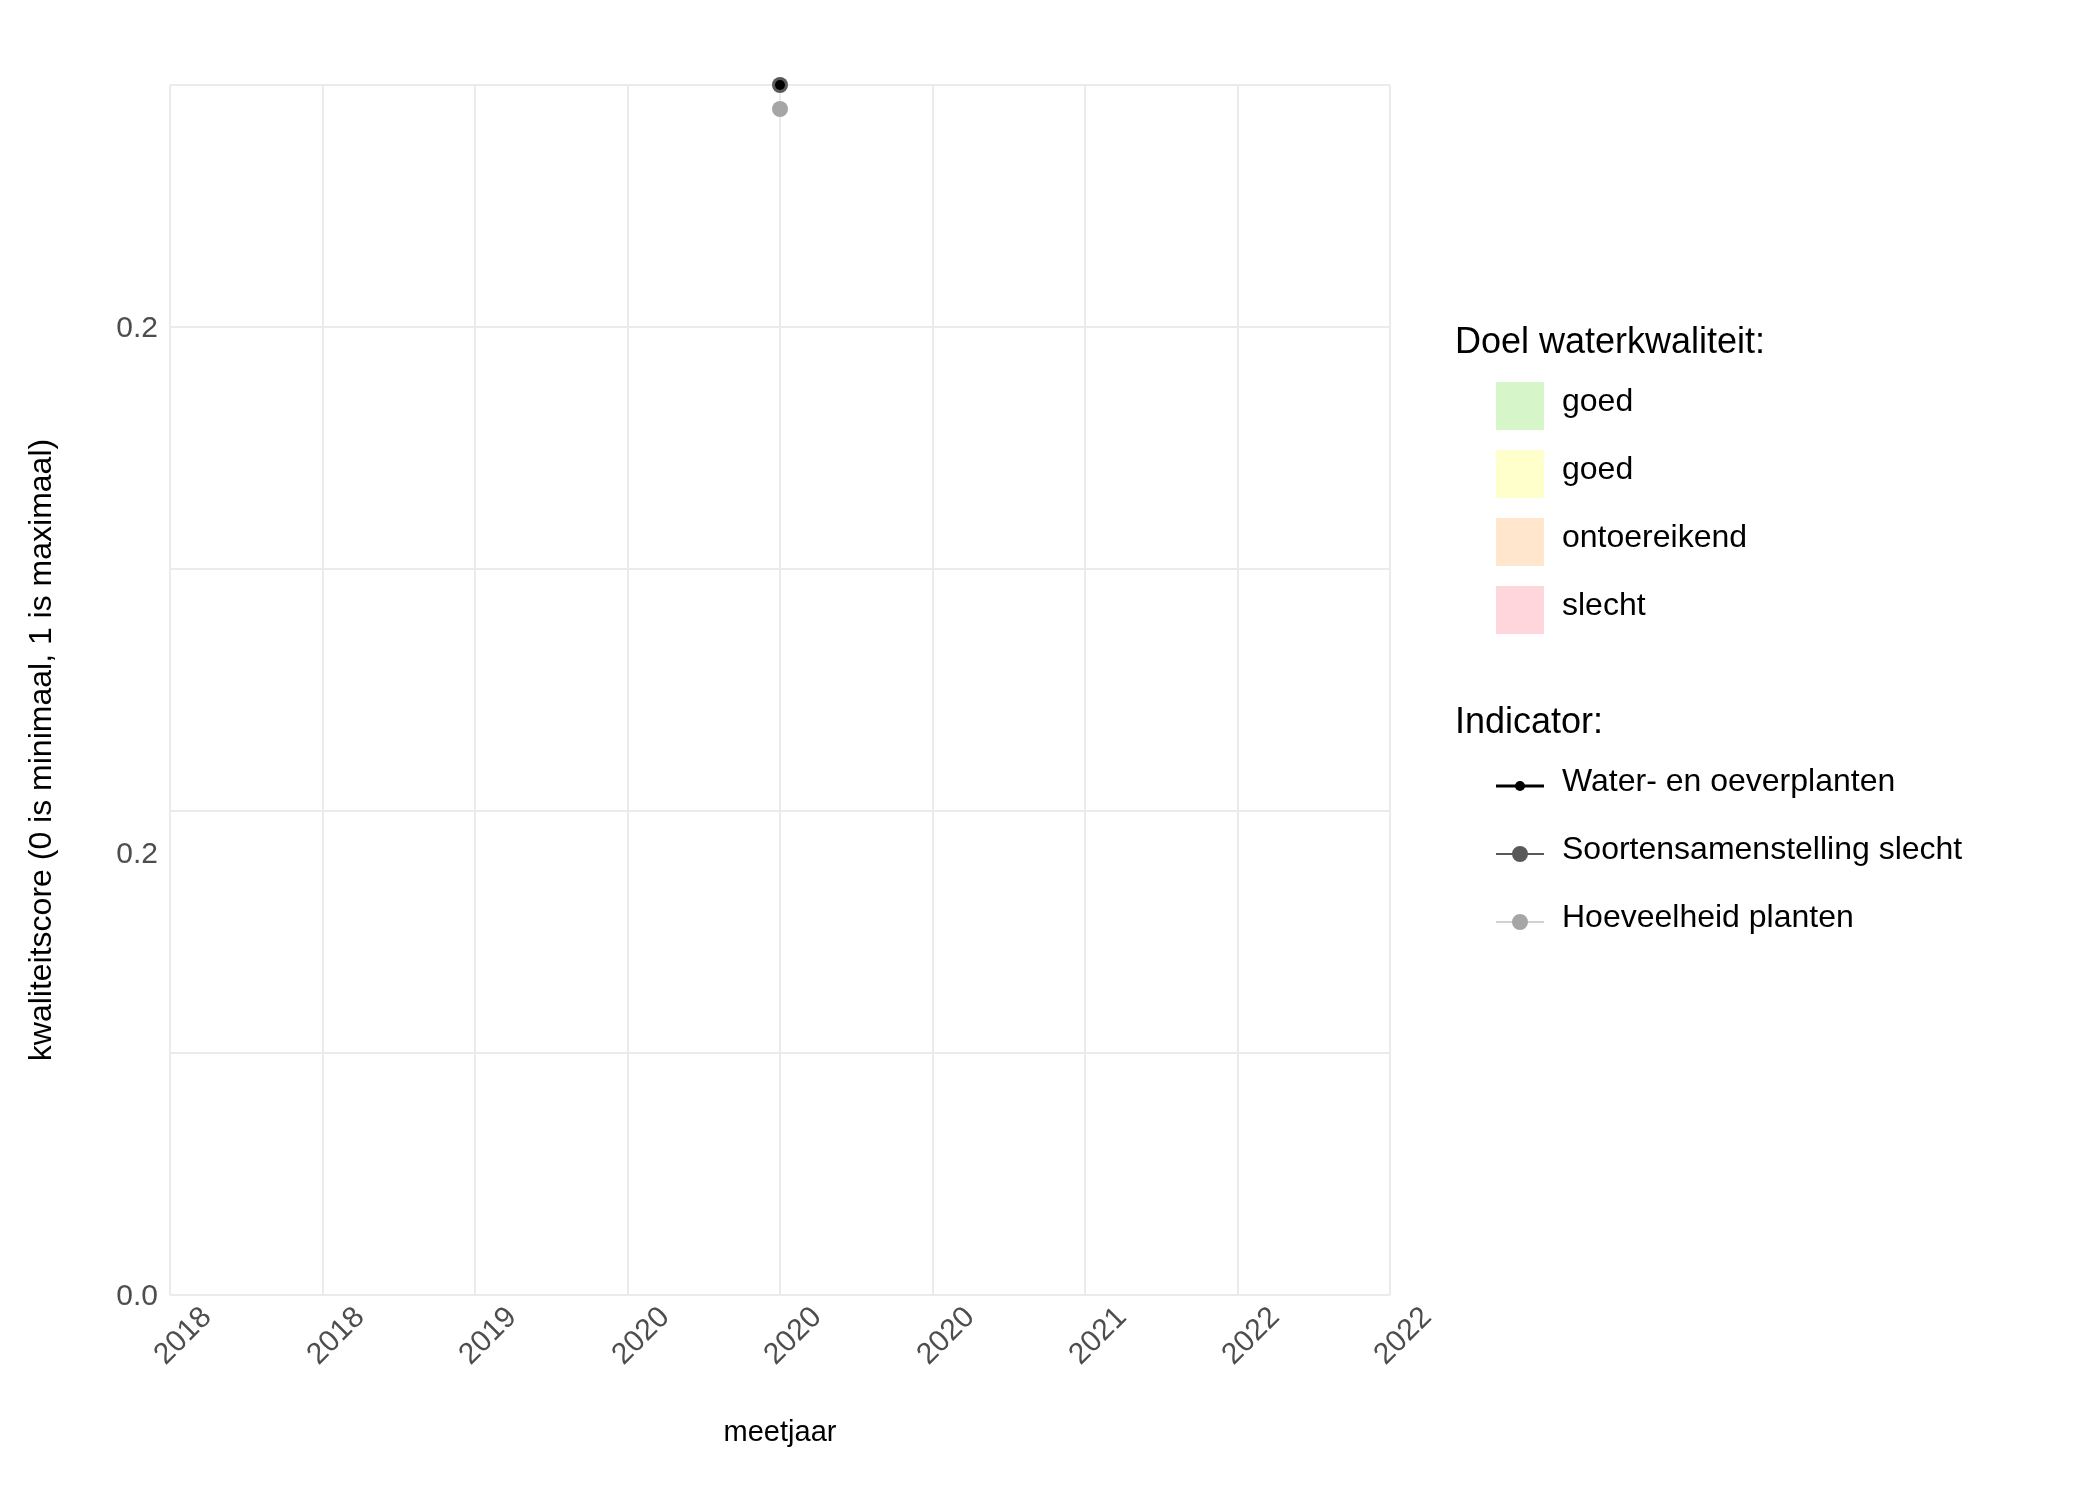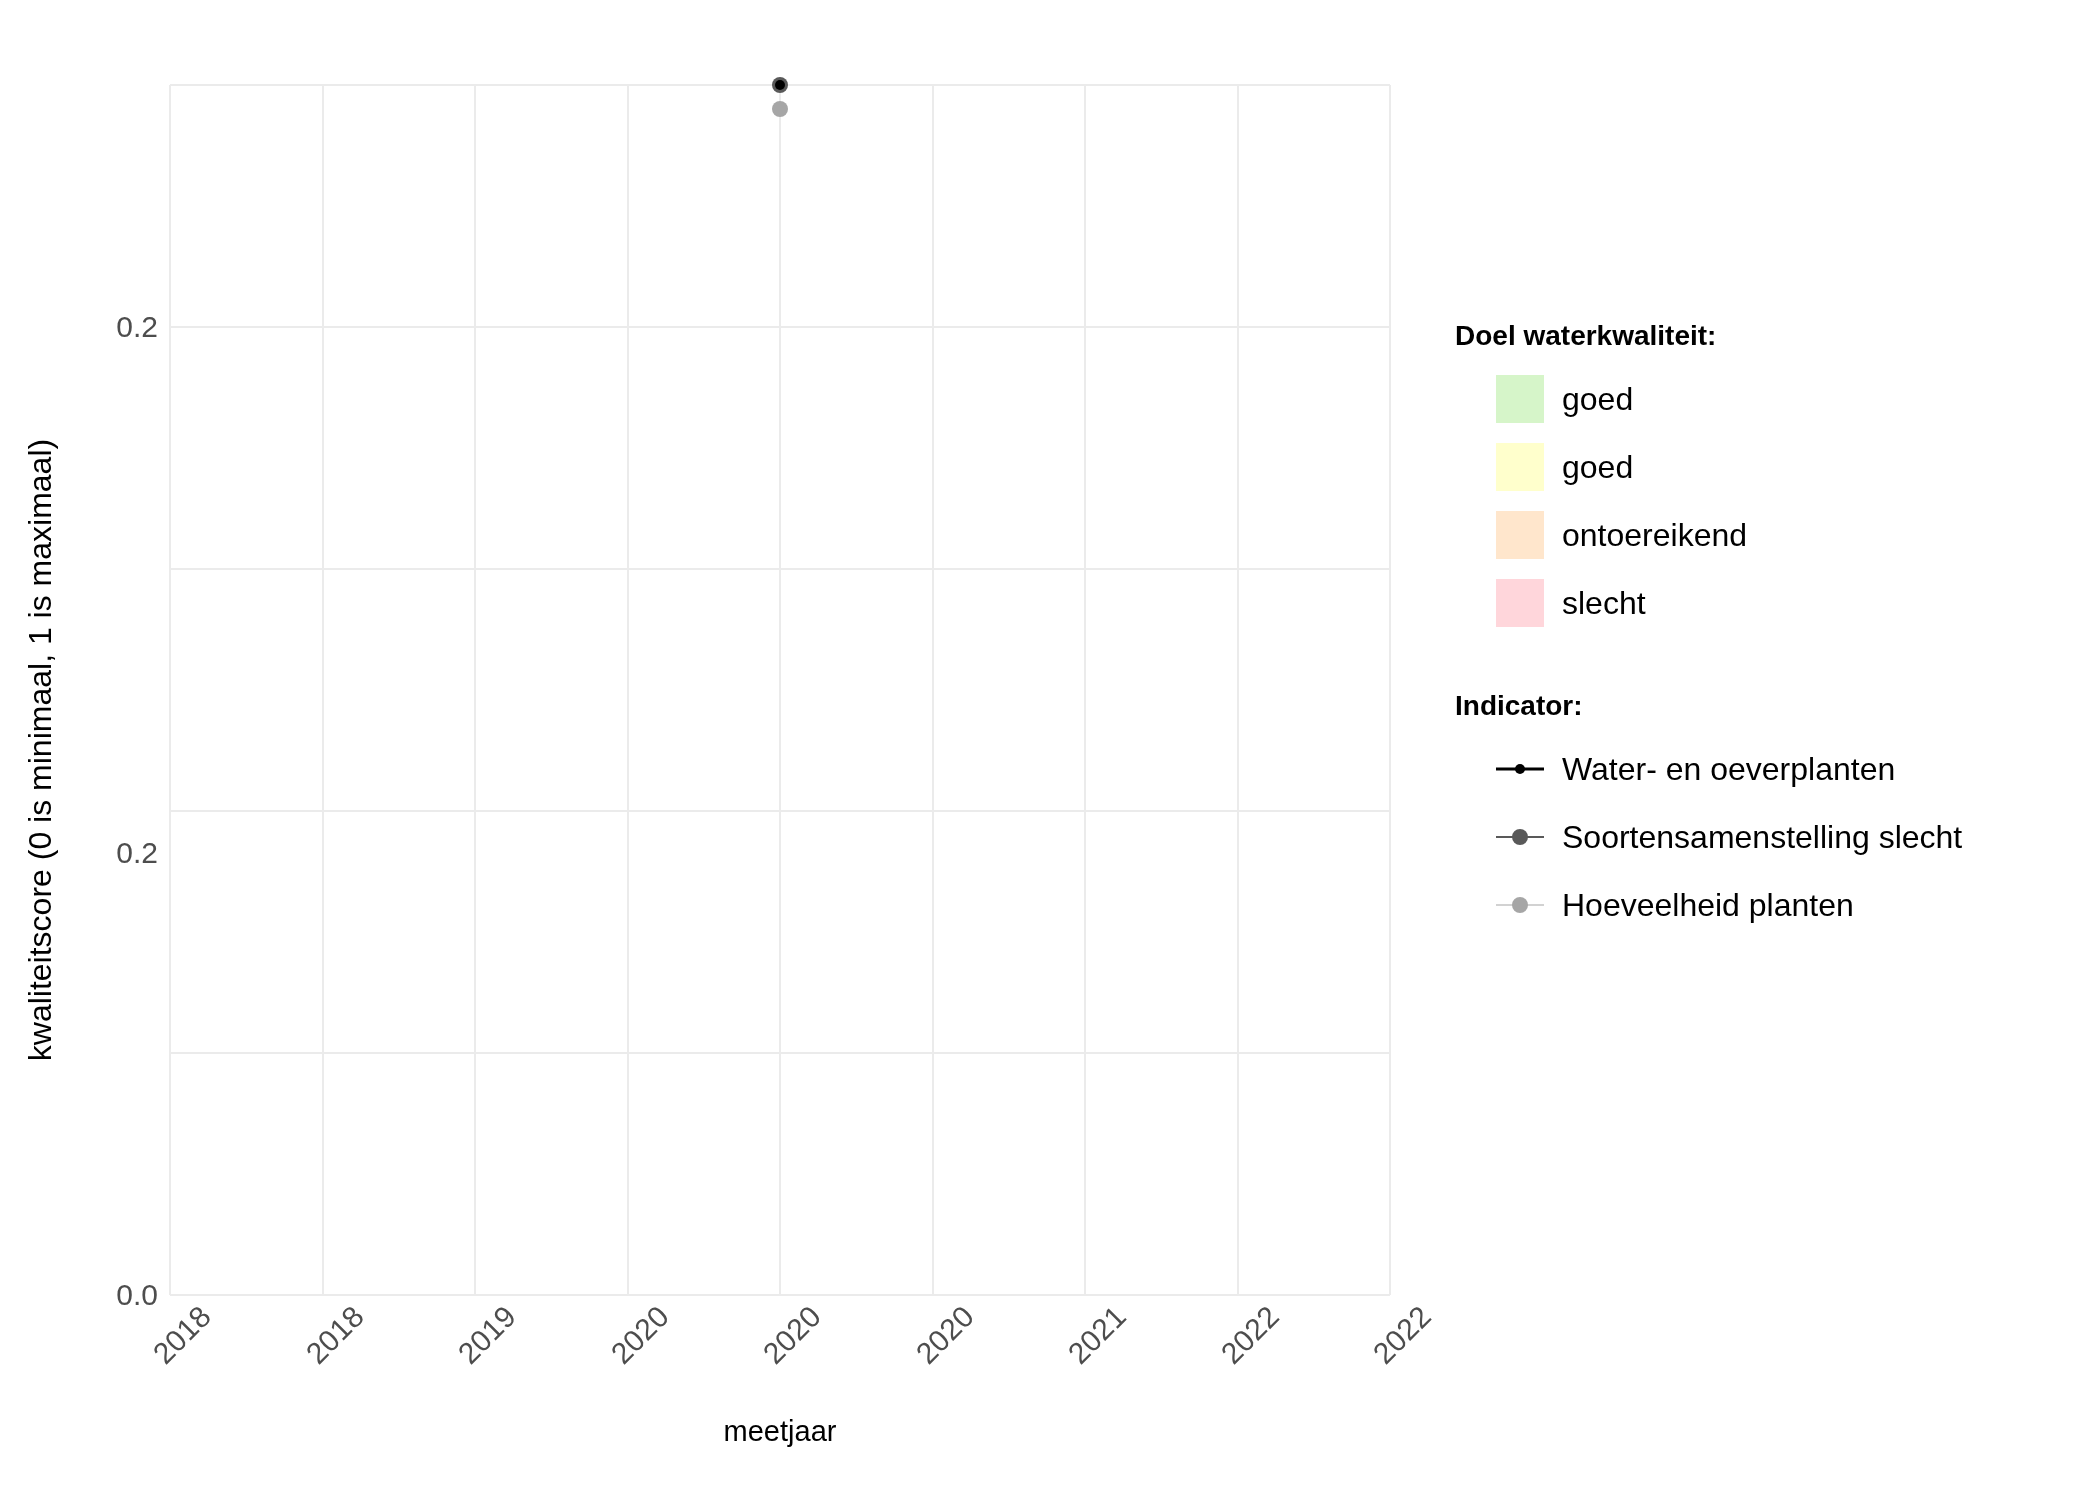--- a/index.html
+++ b/index.html
@@ -87,30 +87,28 @@
     transform: translate(-50%, -50%);
   }
   .legend {
     position: absolute;
     left: 1455px;
     top: 320px;
     font-size: 32px;
     color: #000;
   }
   .legend-title {
-    font-size: 28px;
+    font-size: 36px;
     margin-bottom: 20px;
-    font-weight: bold;
   }
   .legend-group {
     margin-bottom: 60px;
   }
   .legend-item {
     display: flex;
-    align-items: center;
     margin-bottom: 14px;
     height: 54px;
     padding-left: 41px;
   }
   .legend-swatch {
     width: 48px;
     height: 48px;
     margin-right: 18px;
     flex-shrink: 0;
   }

